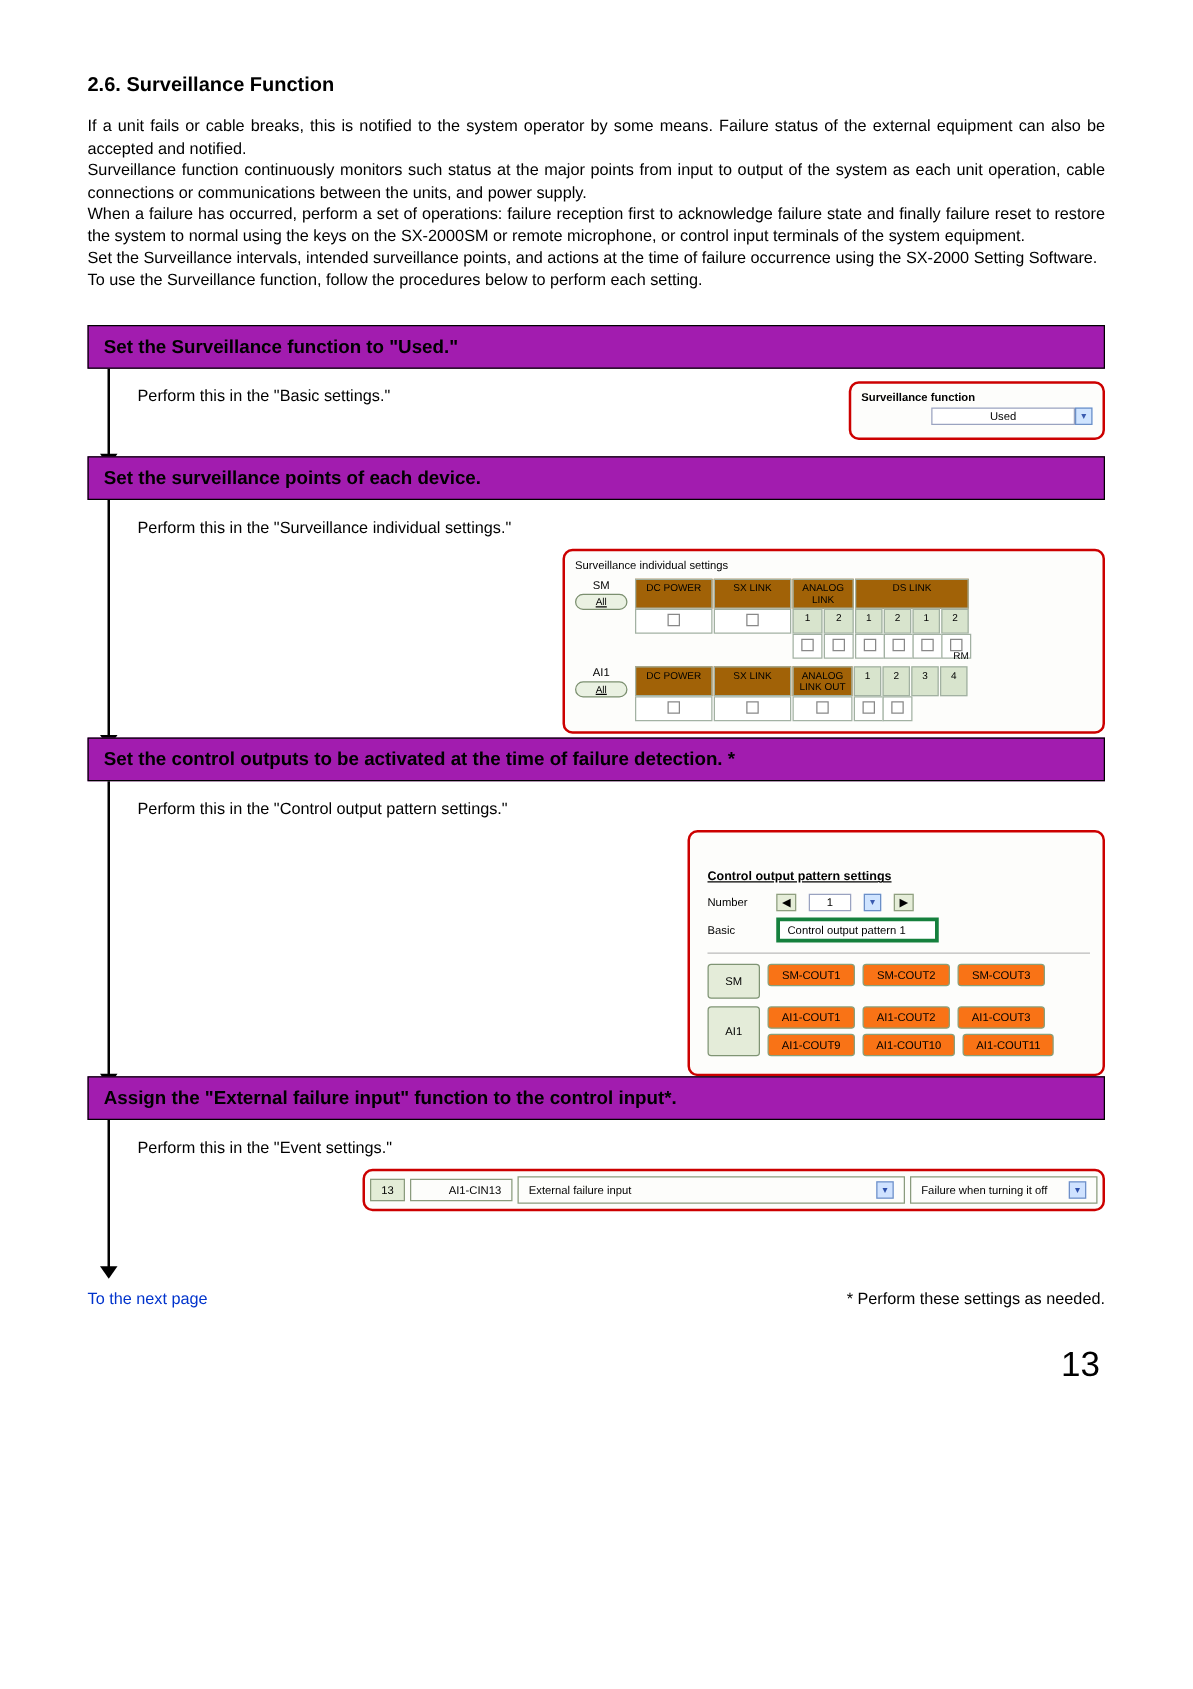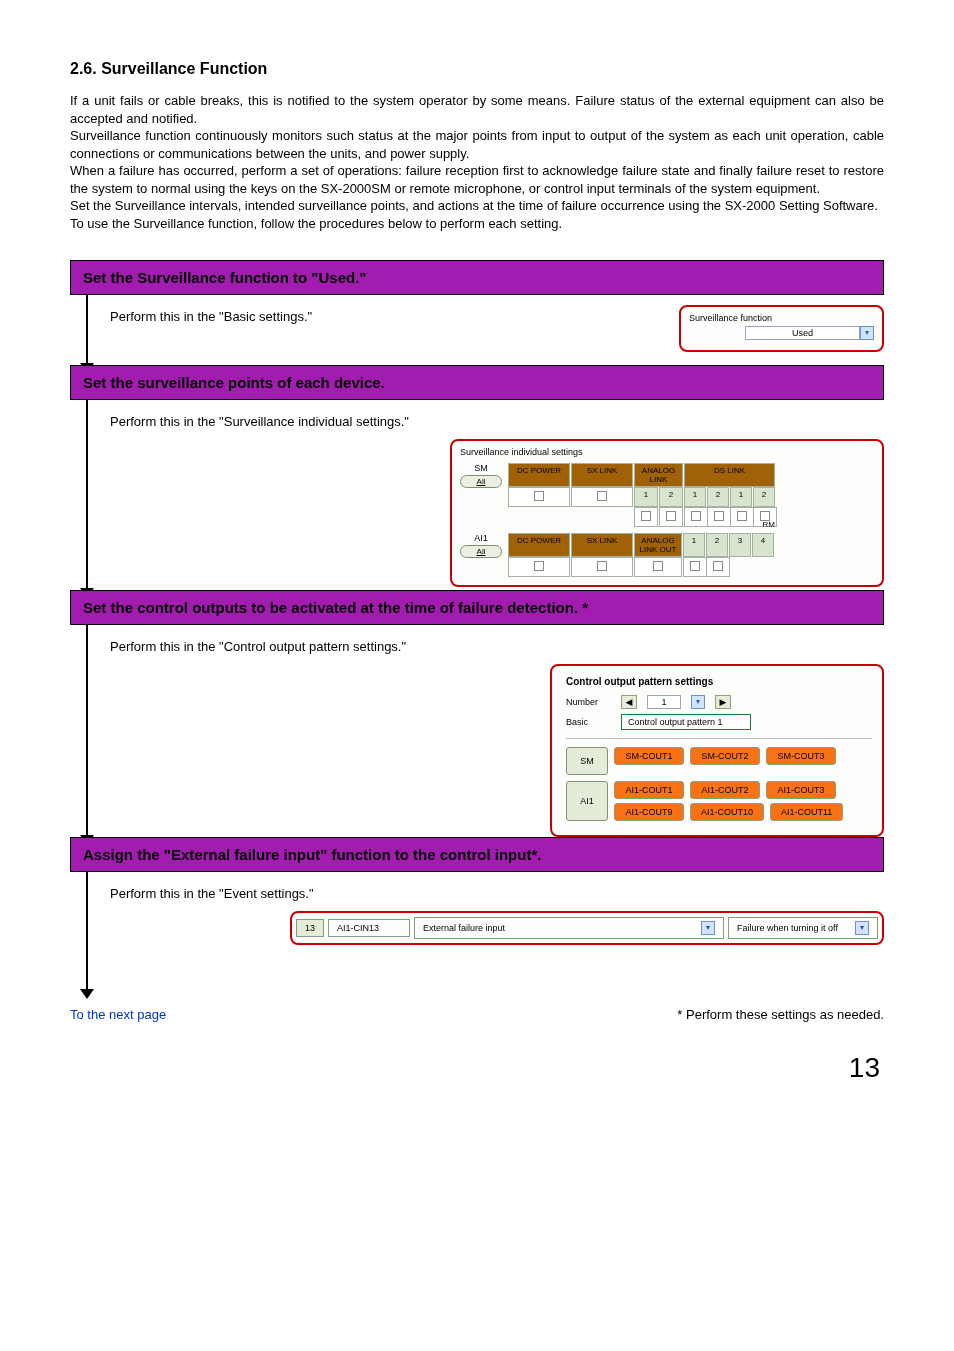--- a/index.html
+++ b/index.html
@@ -62,21 +62,21 @@
     margin-bottom: 0;
   }
   .figure {
     border: 2px solid #cc0000;
     border-radius: 8px;
     background: #fdfdfb;
     font-size: 9px;
     padding: 6px;
   }
   .fig1 { position: absolute; right: 0; top: 10px; width: 205px; padding: 6px 8px 10px 8px; }
-  .fig1 .lbl { font-size: 9px; margin-bottom: 3px; }
+  .fig1 .lbl { font-size: 9px; margin-bottom: 3px; font-weight: bold; }
   .select-box {
     display: inline-block;
     border: 1px solid #9aa3c0;
     background: #fff;
     padding: 1px 4px;
     width: 115px;
     text-align: center;
     font-size: 9px;
     position: relative;
   }
@@ -125,33 +125,33 @@
     display: inline-block;
     width: 10px; height: 10px;
     border: 1px solid #888;
     background: #fff;
   }
   .grid-sm { display: grid; grid-template-columns: 62px 62px 24px 24px 22px 22px 22px 22px; gap: 0 1px; }
   .grid-sm2 { display: grid; grid-template-columns: 62px 62px 48px 22px 22px 22px 22px; gap: 0 1px; }
   .span2 { grid-column: span 2; }
 
   .fig3 { margin-left: 440px; margin-top: 0; padding: 10px 10px 10px 14px; }
-  .fig3 .ftitle { font-size: 10px; font-weight: bold; margin-bottom: 8px; }
+  .fig3 .ftitle { font-size: 10px; font-weight: bold; text-decoration: underline; margin-bottom: 8px; margin-top: 20px; }
   .fig3 .frow { display: flex; align-items: center; gap: 10px; margin-bottom: 5px; font-size: 9px; }
   .fig3 .frow label { width: 45px; }
   .spin-btn {
     display: inline-block;
     border: 1px solid #8f9f80;
     background: #e5edd8;
     width: 16px; height: 14px;
     text-align: center; line-height: 12px;
     font-size: 9px;
   }
   .txt-input {
-    border: 1px solid #15803d;
+    border: 3px solid #15803d;
     background: #fff;
     padding: 2px 6px;
     font-size: 9px;
     width: 130px;
   }
   .hr { height: 1px; background: #bbb; margin: 8px 0; }
   .outgrid { display: flex; gap: 6px; align-items: flex-start; }
   .devlabel {
     border: 1px solid #7f9474;
     background: #e4ecd9;
@@ -180,20 +180,21 @@
     padding: 3px 8px;
     font-size: 9px;
     min-width: 22px;
     text-align: center;
   }
   .cell-name {
     border: 1px solid #8a9b7d;
     padding: 3px 8px;
     font-size: 9px;
     min-width: 82px;
+    text-align: right;
   }
   .cell-func {
     border: 1px solid #8a9b7d;
     padding: 3px 8px;
     font-size: 9px;
     min-width: 160px;
     text-align: center;
     display: flex;
     justify-content: space-between;
     align-items: center;

